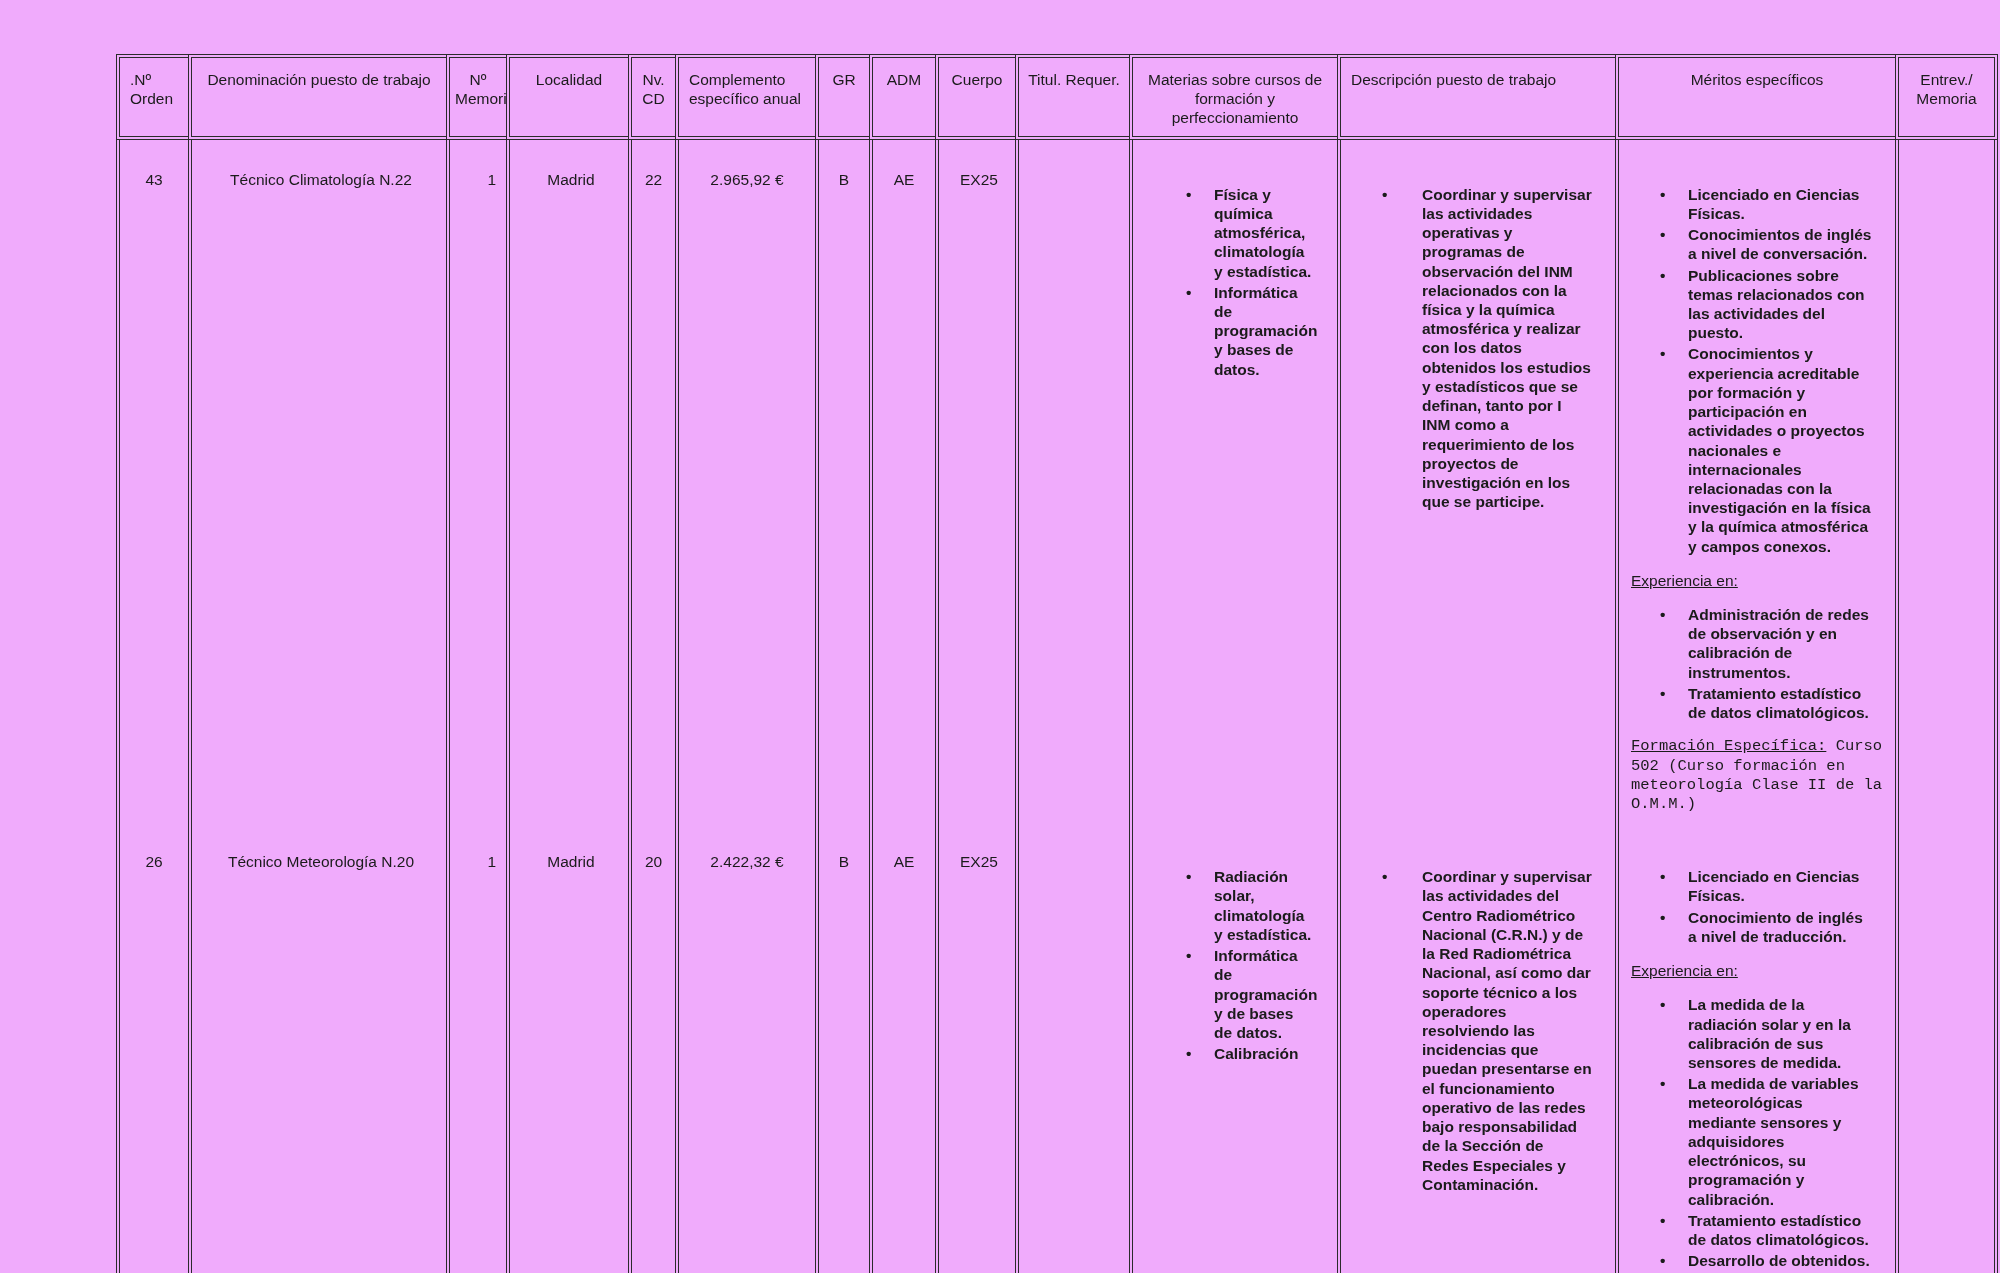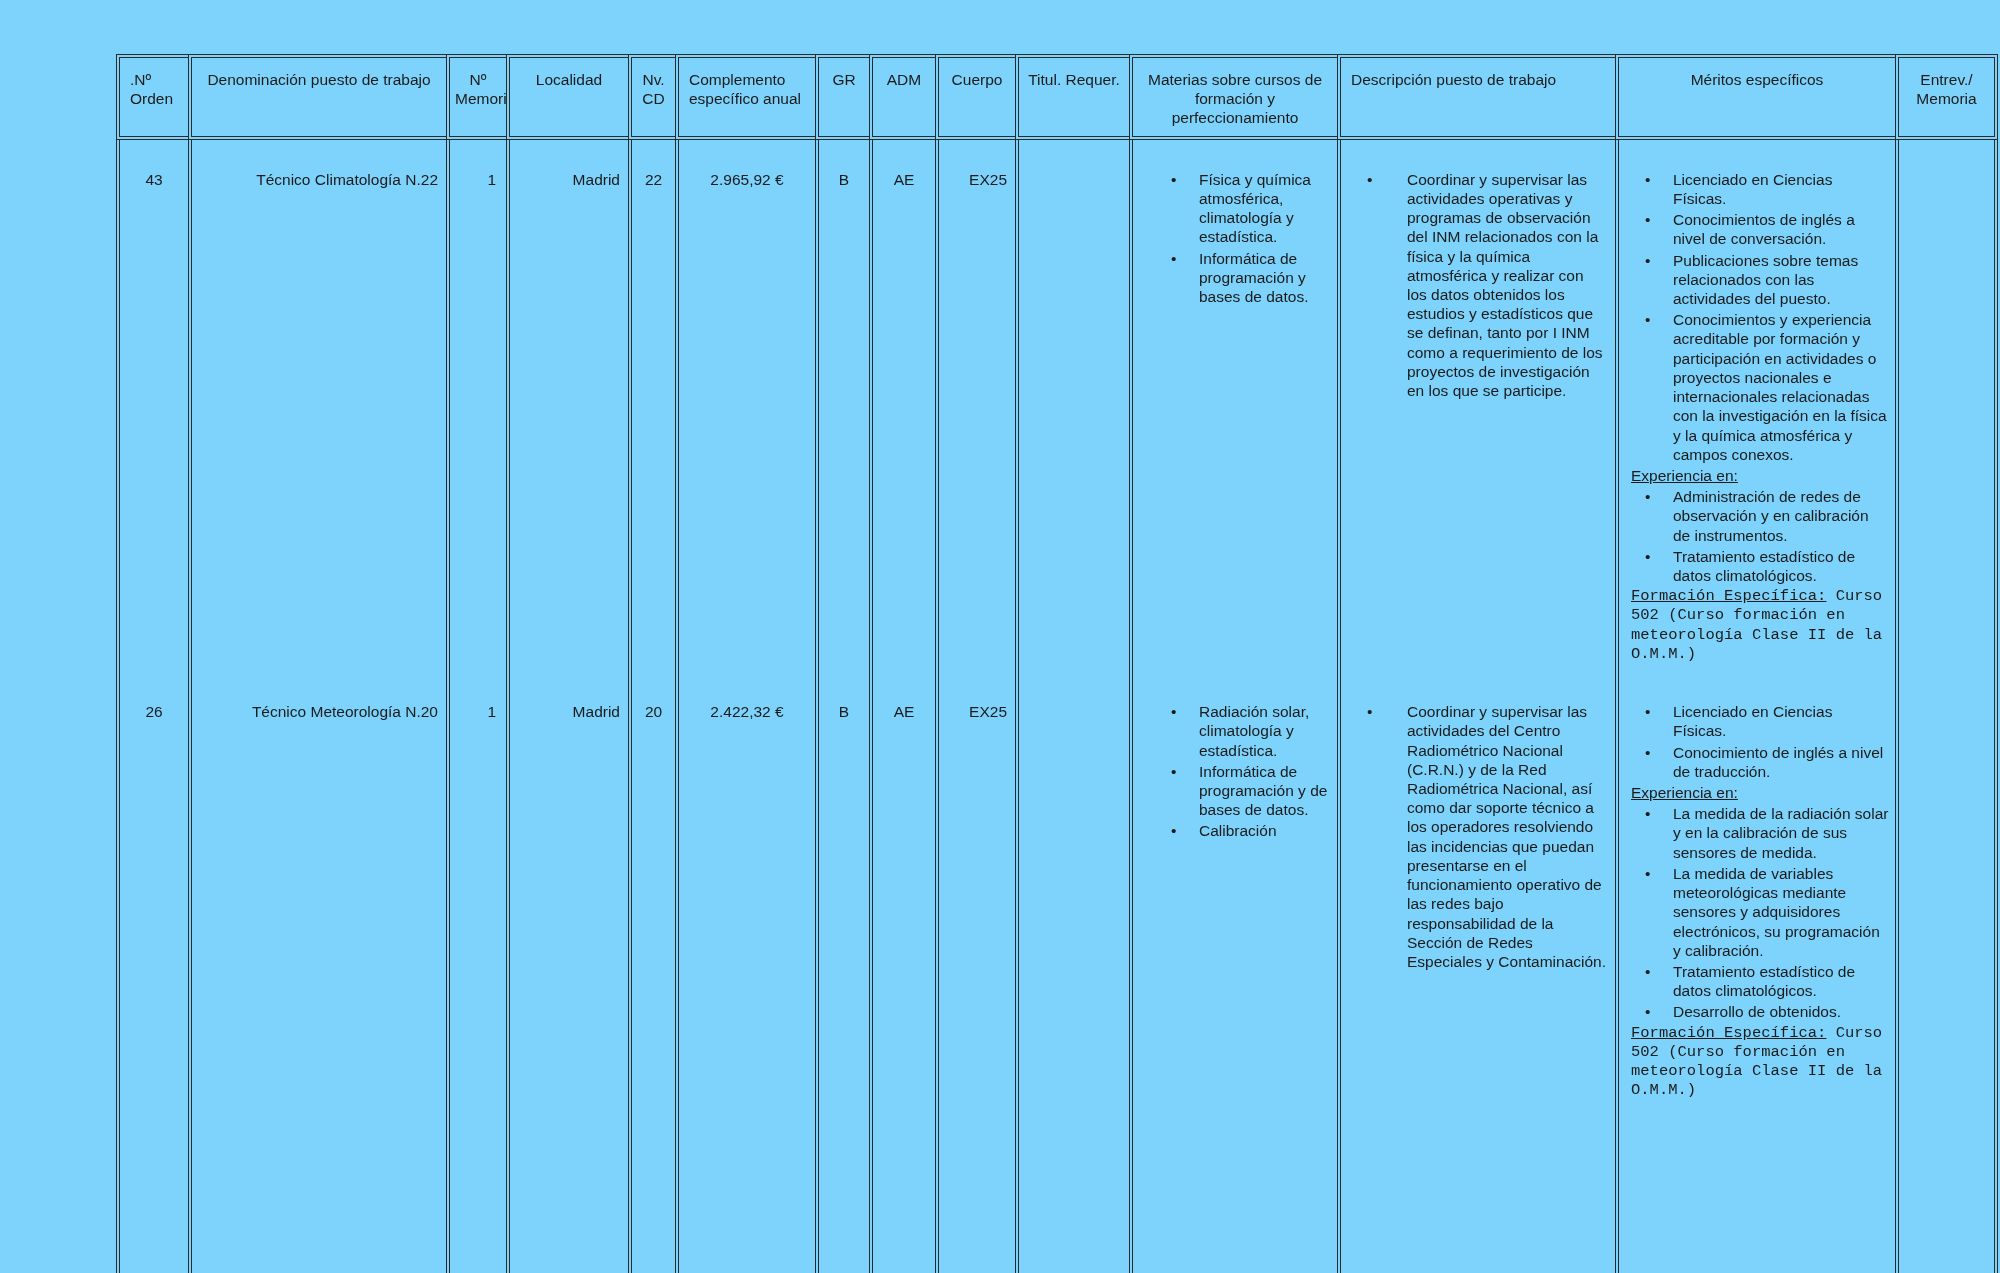--- a/index.html
+++ b/index.html
@@ -1,21 +1,21 @@
 <!DOCTYPE html>
 <html><head>
 <meta charset="utf-8">
 <style>
   * { box-sizing: border-box; }
   html, body { margin: 0; padding: 0; background: #ffffff; }
   .page {
     position: relative;
     width: 2000px;
     height: 1273px;
-    background: #7dd3fc;
+    background: #f0abfc;
     overflow: hidden;
     font-family: "Liberation Sans", sans-serif;
     color: #1b1b1b;
   }
   table.doc-table {
     position: absolute;
     left: 116px;
     top: 54px;
     width: 1882px;
     border-collapse: separate;
@@ -39,23 +39,23 @@
     padding: 12px 5px 8px 5px;
     height: 80px;
     text-align: center;
   }
   thead th.h-left { text-align: left; padding-left: 10px; }
   tbody td { padding: 30px 8px 8px 8px; }
   tr.row-a td { height: 472px; }
   tr.row-b td { height: 720px; }
   .ta-c { text-align: center; }
   .ta-r { text-align: right; padding-right: 10px !important; }
-  .ta-l { text-align: right; padding-left: 12px !important; }
+  .ta-l { text-align: center; padding-left: 12px !important; }
 
-  ul.bullets { margin: 0; padding: 0; list-style: none; }
+  ul.bullets { margin: 15px; padding: 0; list-style: none; font-weight: bold; }
   ul.bullets li { position: relative; margin: 0 0 2px 0; }
 
   .cell-materias li { padding-left: 58px; }
   .cell-materias li::before { content: "\2022"; position: absolute; left: 30px; top: 0; }
 
   .cell-descripcion li { padding-left: 58px; }
   .cell-descripcion li::before { content: "\2022"; position: absolute; left: 18px; top: 0; }
 
   .cell-meritos { padding-left: 12px !important; padding-right: 6px !important; }
   .cell-meritos li { padding-left: 42px; }

